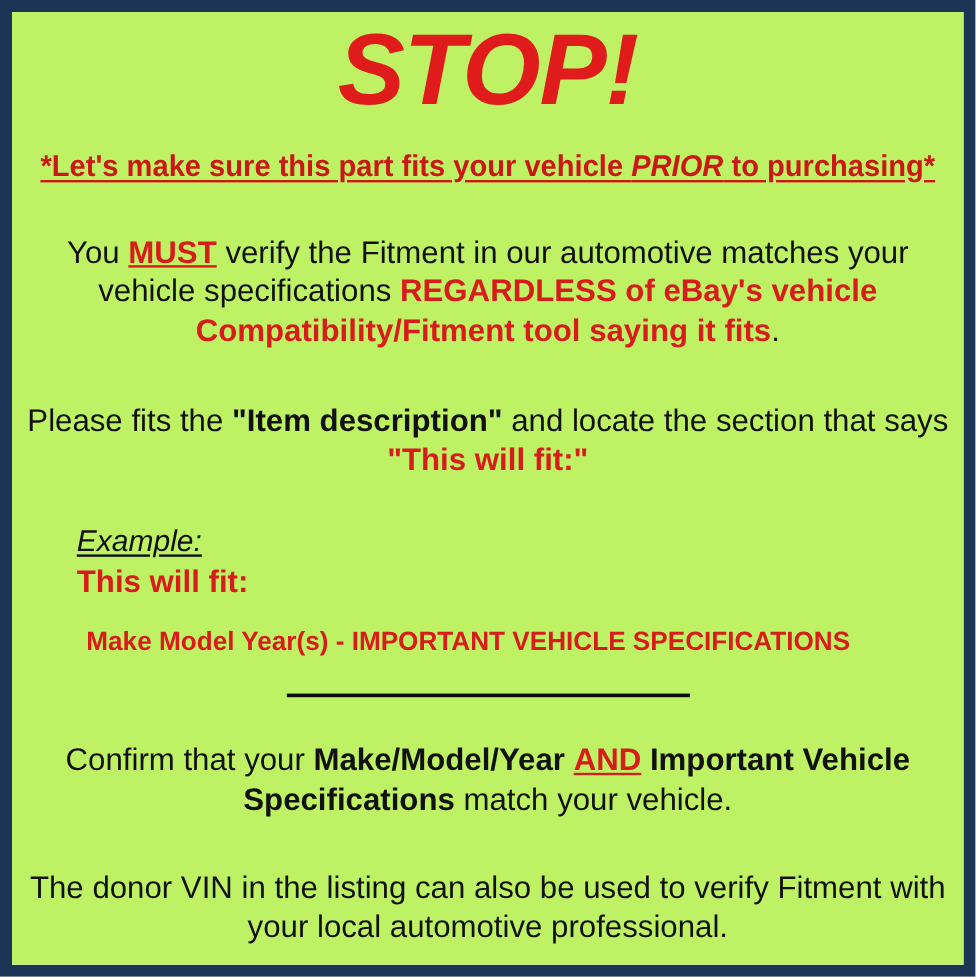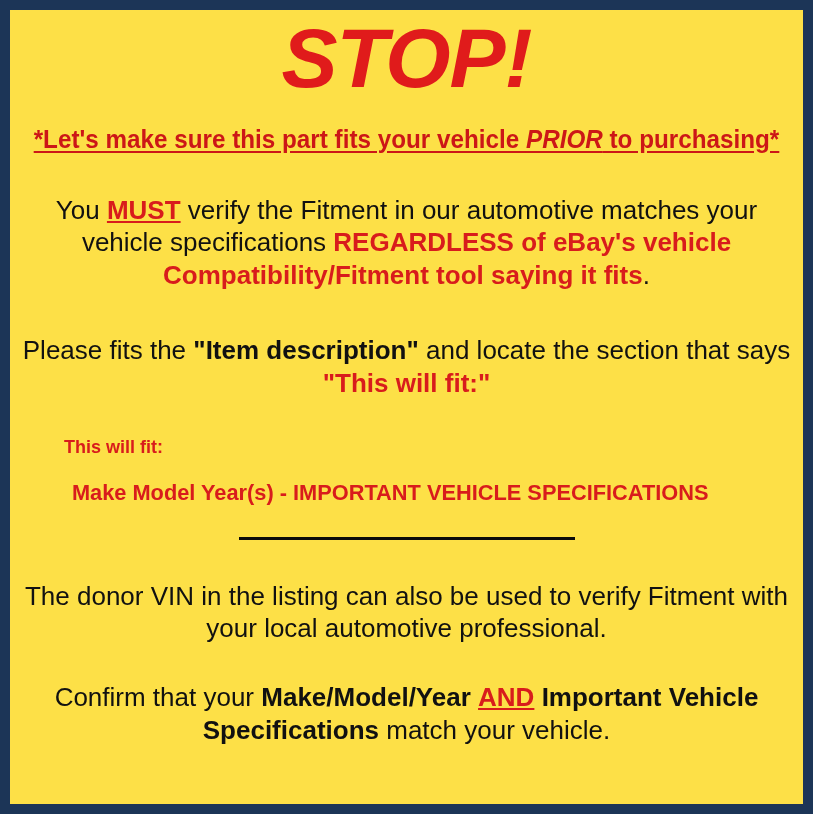--- a/index.html
+++ b/index.html
@@ -17,21 +17,21 @@
     box-sizing: border-box;
     background: #ffffff;
     border: 10px solid #1c3557;
     overflow: hidden;
   }
   .notice-inner {
     box-sizing: border-box;
     width: 100%;
     height: 100%;
     padding: 0 12px;
-    background: #fde047;
+    background: #bef264;
   }
 
   .stop-heading {
     margin: 0;
     padding-top: 6px;
     text-align: center;
     color: #e01b1b;
     font-size: 84px;
     font-weight: bold;
     font-style: italic;
@@ -88,21 +88,21 @@
     color: #111111;
     font-size: 25px;
     font-style: italic;
     text-decoration: underline;
     text-underline-offset: 3px;
     line-height: 1.15;
   }
   .example-fit {
     margin: 4px 0 0 0;
     color: #d81c1c;
-    font-size: 18px;
+    font-size: 26px;
     font-weight: bold;
     line-height: 1.15;
   }
   .example-spec {
     margin: 22px 0 0 0;
     padding-left: 8px;
     color: #d81c1c;
     font-size: 22px;
     font-weight: bold;
     line-height: 1.2;
@@ -136,28 +136,29 @@
 
     <p class="para para-must">
       <span>You </span><span class="em-red-ubi">MUST</span><span> verify the Fitment in our automotive matches your vehicle specifications </span><span class="em-red-bold-u">REGARDLESS of eBay's vehicle Compatibility/Fitment tool saying it fits</span><span>.</span>
     </p>
 
     <p class="para para-view">
       <span>Please fits the </span><span class="em-black-bold">"Item description"</span><span> and locate the section that says </span><span class="em-red-bold">"This will fit:"</span>
     </p>
 
     <div class="example-block">
+      <p class="example-label">Example:</p>
       <p class="example-fit">This will fit:</p>
       <p class="example-spec">Make Model Year(s) - IMPORTANT VEHICLE SPECIFICATIONS</p>
     </div>
 
     <div class="divider-wrap">
       <div class="divider-rule"></div>
     </div>
 
-    <p class="para para-vin">The donor VIN in the listing can also be used to verify Fitment with your local automotive professional.</p>
-
     <p class="para para-confirm">
       <span>Confirm that your </span><span class="em-black-bold">Make/Model/Year</span><span> </span><span class="em-red-ubi">AND</span><span> </span><span class="em-black-bold">Important Vehicle Specifications</span><span> match your vehicle.</span>
     </p>
+
+    <p class="para para-vin">The donor VIN in the listing can also be used to verify Fitment with your local automotive professional.</p>
 
   </div>
 </div>
 
 </body></html>

